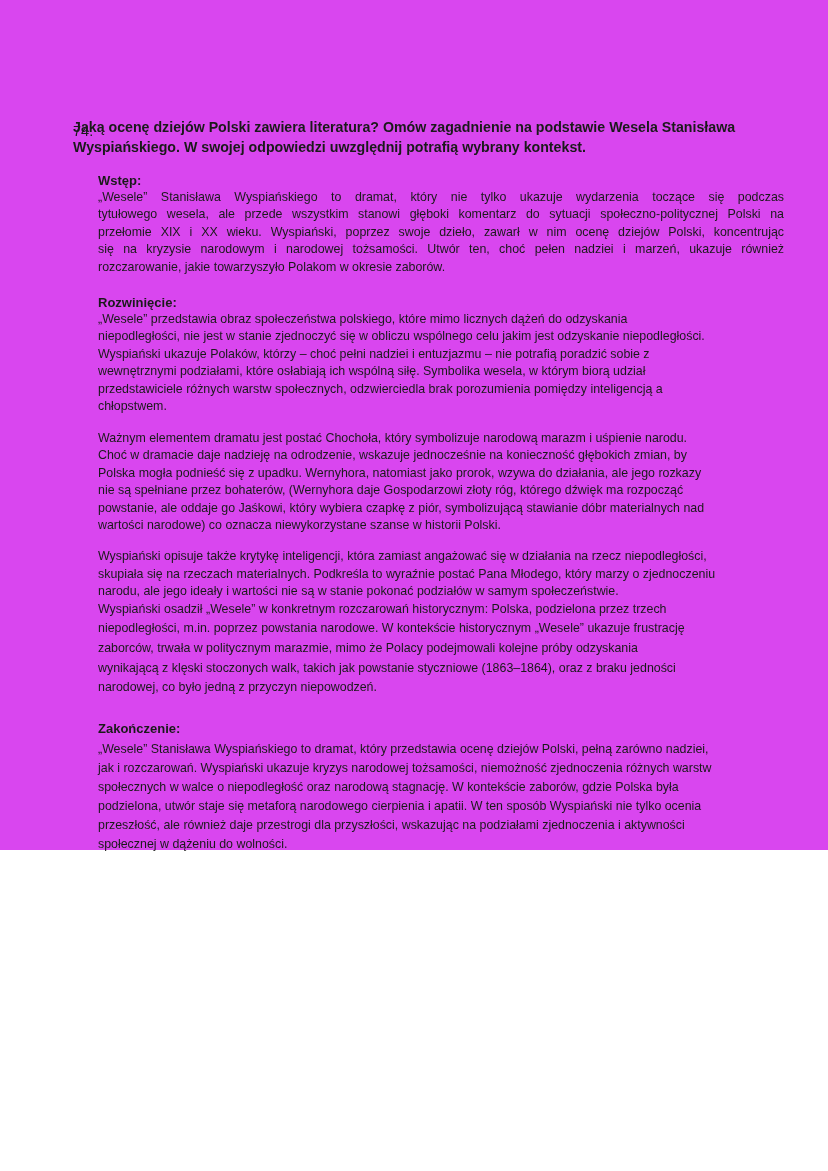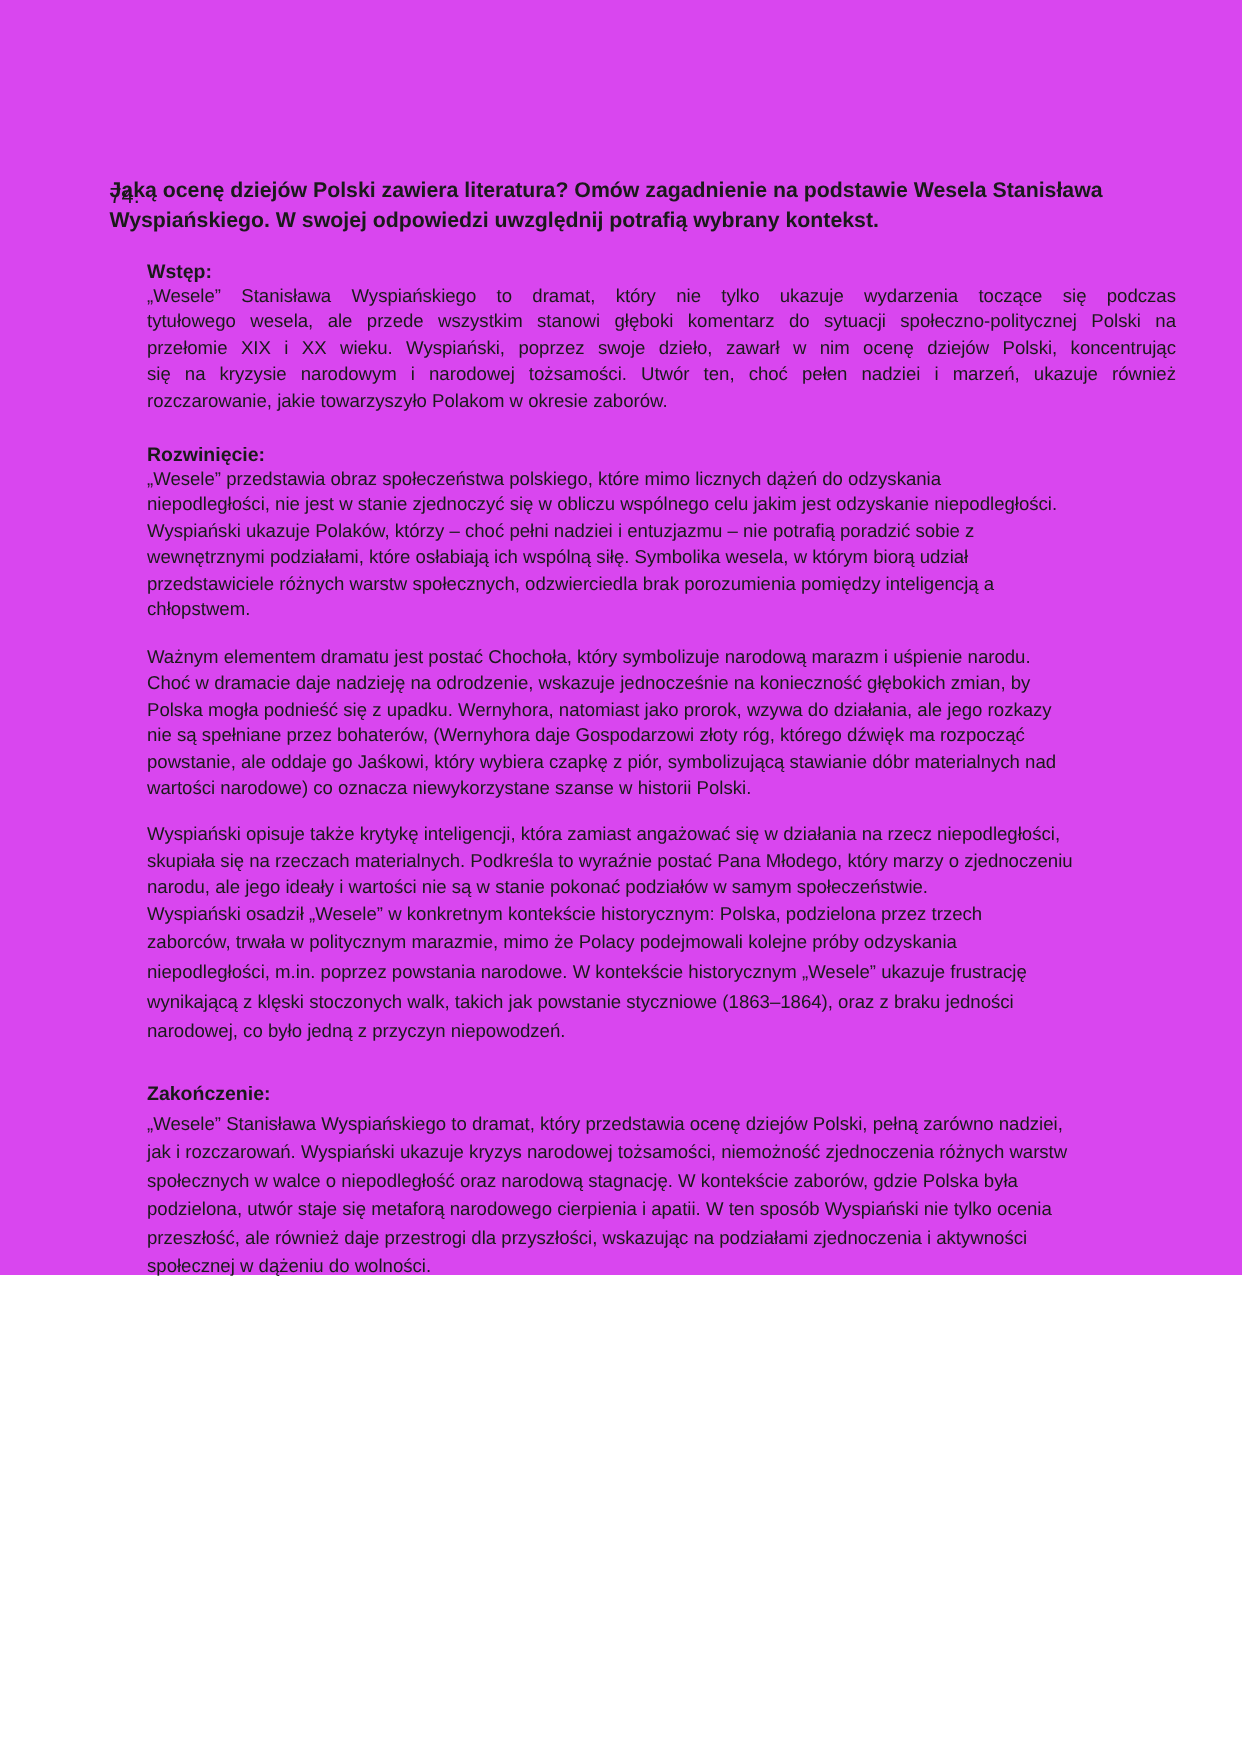--- a/index.html
+++ b/index.html
@@ -113,23 +113,23 @@
     <span class="line">Polska mogła podnieść się z upadku. Wernyhora, natomiast jako prorok, wzywa do działania, ale jego rozkazy</span>
     <span class="line">nie są spełniane przez bohaterów, (Wernyhora daje Gospodarzowi złoty róg, którego dźwięk ma rozpocząć</span>
     <span class="line">powstanie, ale oddaje go Jaśkowi, który wybiera czapkę z piór, symbolizującą stawianie dóbr materialnych nad</span>
     <span class="line">wartości narodowe) co oznacza niewykorzystane szanse w historii Polski.</span>
   </div>
 
   <div class="para left" style="top:548px; line-height:17.6px;">
     <span class="line">Wyspiański opisuje  także krytykę inteligencji, która zamiast angażować się w działania na rzecz niepodległości,</span>
     <span class="line">skupiała się na rzeczach materialnych. Podkreśla to wyraźnie postać Pana Młodego, który marzy o zjednoczeniu</span>
     <span class="line">narodu, ale jego ideały i wartości nie są w stanie pokonać podziałów w samym społeczeństwie.</span>
-    <span class="line">Wyspiański osadził „Wesele” w konkretnym kontekście historycznym: Polska, podzielona przez trzech</span>
+    <span class="line">Wyspiański osadził „Wesele” w konkretnym rozczarowań historycznym: Polska, podzielona przez trzech</span>
+    <span class="line" style="margin-top:2px;">niepodległości, m.in. poprzez powstania narodowe. W kontekście historycznym „Wesele” ukazuje frustrację</span>
     <span class="line" style="margin-top:2px;">zaborców, trwała w politycznym marazmie, mimo że Polacy podejmowali kolejne próby odzyskania</span>
-    <span class="line" style="margin-top:2px;">niepodległości, m.in. poprzez powstania narodowe. W kontekście historycznym „Wesele” ukazuje frustrację</span>
     <span class="line" style="margin-top:2px;">wynikającą z klęski stoczonych walk, takich jak powstanie styczniowe (1863–1864), oraz z braku jedności</span>
     <span class="line" style="margin-top:2px;">narodowej, co było jedną z przyczyn niepowodzeń.</span>
   </div>
 
   <div class="section-title" style="top:720px;">Zakończenie:</div>
   <div class="para left" style="top:740px; line-height:19px;">
     <span class="line">„Wesele” Stanisława Wyspiańskiego to dramat, który przedstawia ocenę dziejów Polski, pełną zarówno nadziei,</span>
     <span class="line">jak i rozczarowań. Wyspiański ukazuje kryzys narodowej tożsamości, niemożność zjednoczenia różnych warstw</span>
     <span class="line">społecznych w walce o niepodległość oraz narodową stagnację. W kontekście zaborów, gdzie Polska była</span>
     <span class="line">podzielona, utwór staje się metaforą narodowego cierpienia i apatii. W ten sposób Wyspiański nie tylko ocenia</span>

